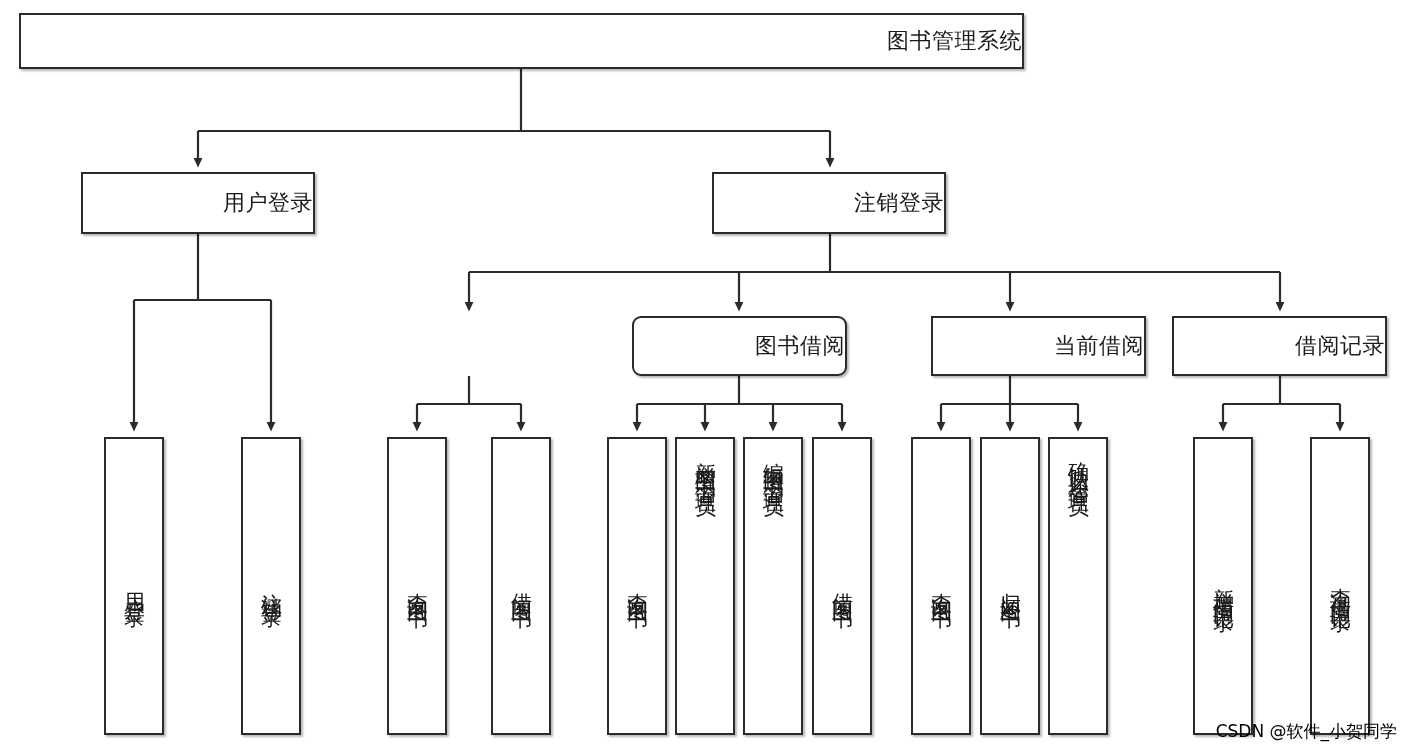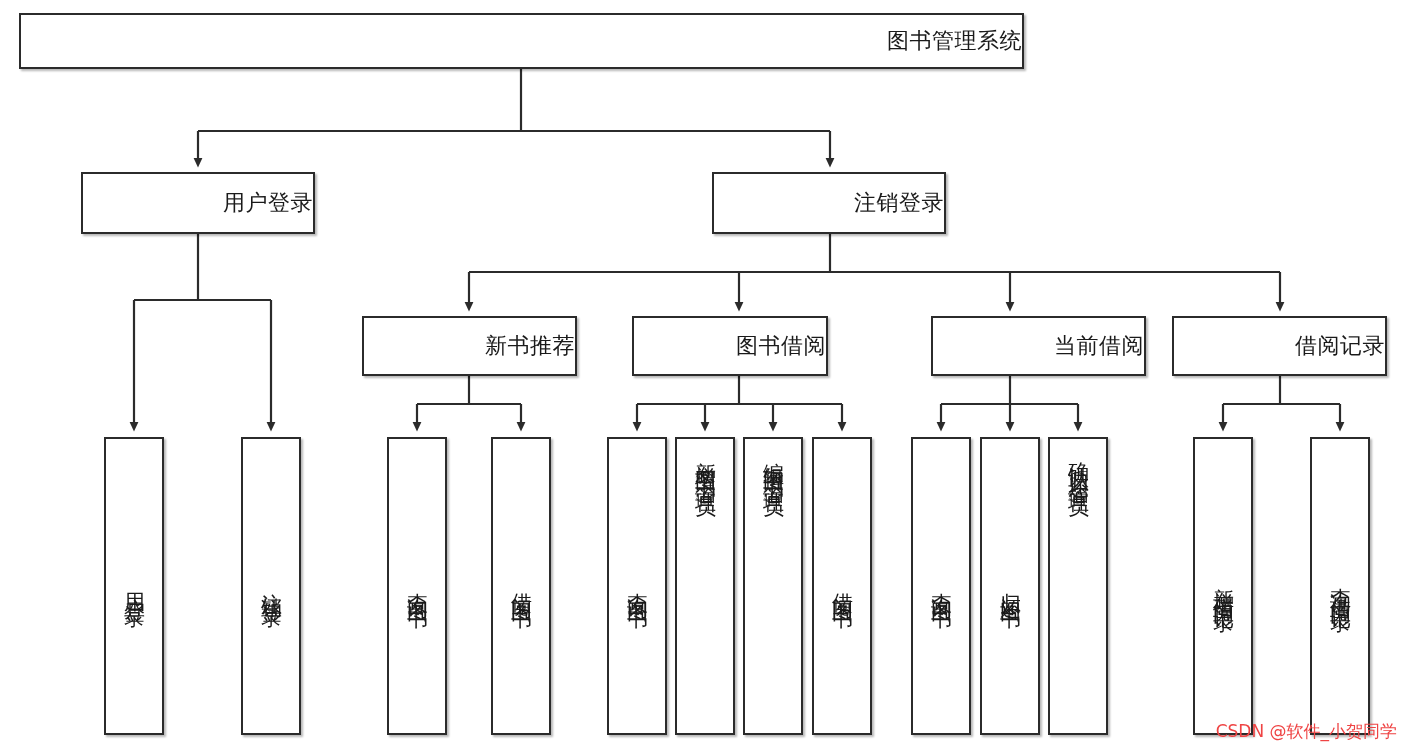--- a/index.html
+++ b/index.html
@@ -73,21 +73,21 @@
   .conn {
     stroke: #2b2b2b;
     stroke-width: 2.2;
     fill: none;
   }
   #watermark {
     position: absolute;
     right: 8px;
     bottom: 4px;
     font-size: 17px;
-    color: #ef4444;
+    color: #000000;
     white-space: nowrap;
     user-select: none;
   }
 </style>
 </head>
 <body>
 
 <div id="diagram-root">
 
   <svg class="connectors" viewBox="0 0 1405 747">
@@ -142,24 +142,21 @@
     <span class="node-label-h">图书管理系统</span>
   </div>
 
   <div class="node-box" style="left:81px; top:172px; width:234px; height:62px;">
     <span class="node-label-h">用户登录</span>
   </div>
   <div class="node-box" style="left:712px; top:172px; width:234px; height:62px;">
     <span class="node-label-h">注销登录</span>
   </div>
 
-  <div class="node-box" style="left:362px; top:316px; width:215px; height:60px;">
-    <span class="node-label-h">新书推荐</span>
-  </div>
-  <div class="node-box" style="left:632px; top:316px; width:196px; height:60px;">
+  <div class="node-box" style="left:632px; top:316px; width:215px; height:60px;border-radius:9px;">
     <span class="node-label-h">图书借阅</span>
   </div>
   <div class="node-box" style="left:903px; top:316px; width:215px; height:60px;margin-left:28px;">
     <span class="node-label-h">当前借阅</span>
   </div>
   <div class="node-box" style="left:1172px; top:316px; width:215px; height:60px;padding-left:6px;">
     <span class="node-label-h">借阅记录</span>
   </div>
 
   <div class="leaf-box center-text" style="left:104px; top:437px; width:60px; height:298px;">

